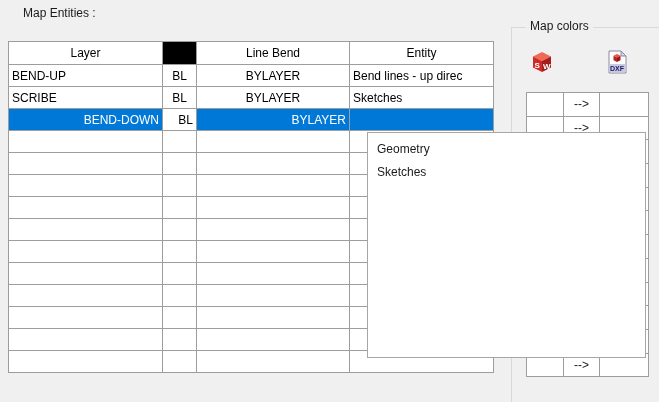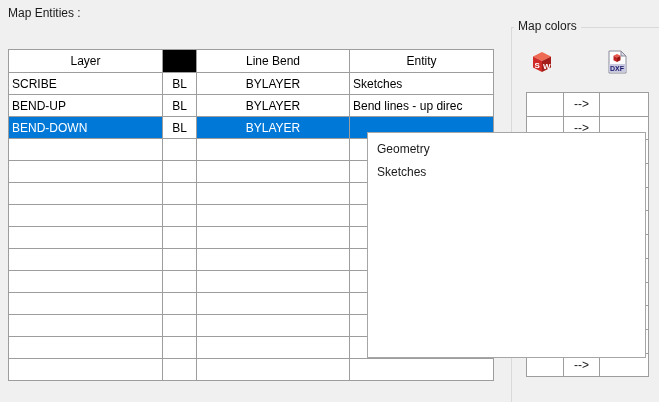--- a/index.html
+++ b/index.html
@@ -3,43 +3,43 @@
 <meta charset="utf-8">
 <style>
   html,body{margin:0;padding:0;}
   #screen{
     position:relative; width:659px; height:402px; overflow:hidden;
     background:var(--background,#f0f0f0);
     font-family:"Liberation Sans","DejaVu Sans",sans-serif;
     font-size:12px; color:#1a1a1a;
   }
   
-  .page-title{position:absolute; left:8px; top:6px;}
+  .page-title{position:absolute; left:23px; top:6px;}
   
   table.map-table{
-    position:absolute; left:8px; top:49px; width:485px;
+    position:absolute; left:8px; top:41px; width:485px;
     border-collapse:collapse; table-layout:fixed; background:#fff;
   }
   .map-table th, .map-table td{
     border:1px solid var(--grid,#9d9d9d);
     height:21px; padding:0 3px; overflow:hidden; white-space:nowrap;
     font-weight:normal; font-size:12px; color:#000;
   }
   .map-table th{height:22px; text-align:center; padding:0;}
   .map-table th.swatch-header{background:var(--swatch,#000);}
   .map-table td.c-bl, .map-table td.c-ls{text-align:center;}
-  .map-table tr.selected td{background:var(--selection,#0078d7); color:var(--selectionText,#fff);}
+  .map-table tr.selected td{background:var(--selection,#0078d7); color:var(--selectionText,#fff);text-align:right;}
   .map-table tr.selected td.c-bl{background:#fff; color:#000;}
   
   .group-box{
     position:absolute; left:511px; top:27px; width:170px; height:380px;
     border-top:1px solid #d9d9d9; border-left:1px solid #d9d9d9;
   }
   .group-label{
-    position:absolute; left:2px; top:-9px; background:var(--background,#f0f0f0);
+    position:absolute; left:14px; top:-9px; background:var(--background,#f0f0f0);
     padding:0 4px; white-space:nowrap;
   }
   .icon{position:absolute; width:24px; height:24px;}
   .sw-icon{left:18px; top:22px;}
   .dxf-icon{left:93px; top:22px;}
   .mini-table{
     position:absolute; left:14px; top:64px;
     display:grid; grid-template-columns:37px 36px 49px; grid-auto-rows:23.7px;
     border-top:1px solid var(--grid,#9d9d9d); border-left:1px solid var(--grid,#9d9d9d);
     background:#fff;
@@ -74,30 +74,30 @@
     <thead>
       <tr>
         <th>Layer</th>
         <th class="swatch-header"></th>
         <th>Line Bend</th>
         <th>Entity</th>
       </tr>
     </thead>
     <tbody>
       <tr>
+        <td class="c-layer">BEND-UP</td>
+        <td class="c-bl">BL</td>
+        <td class="c-ls">BYLAYER</td>
+        <td class="c-ent">Bend lines - up direc</td>
+      </tr>
+      <tr>
         <td class="c-layer">SCRIBE</td>
         <td class="c-bl">BL</td>
         <td class="c-ls">BYLAYER</td>
         <td class="c-ent">Sketches</td>
-      </tr>
-      <tr>
-        <td class="c-layer">BEND-UP</td>
-        <td class="c-bl">BL</td>
-        <td class="c-ls">BYLAYER</td>
-        <td class="c-ent">Bend lines - up direc</td>
       </tr>
       <tr class="selected">
         <td class="c-layer">BEND-DOWN</td>
         <td class="c-bl">BL</td>
         <td class="c-ls">BYLAYER</td>
         <td class="c-ent"></td>
       </tr>
       <tr>
         <td class="c-layer"></td>
         <td class="c-bl"></td>

